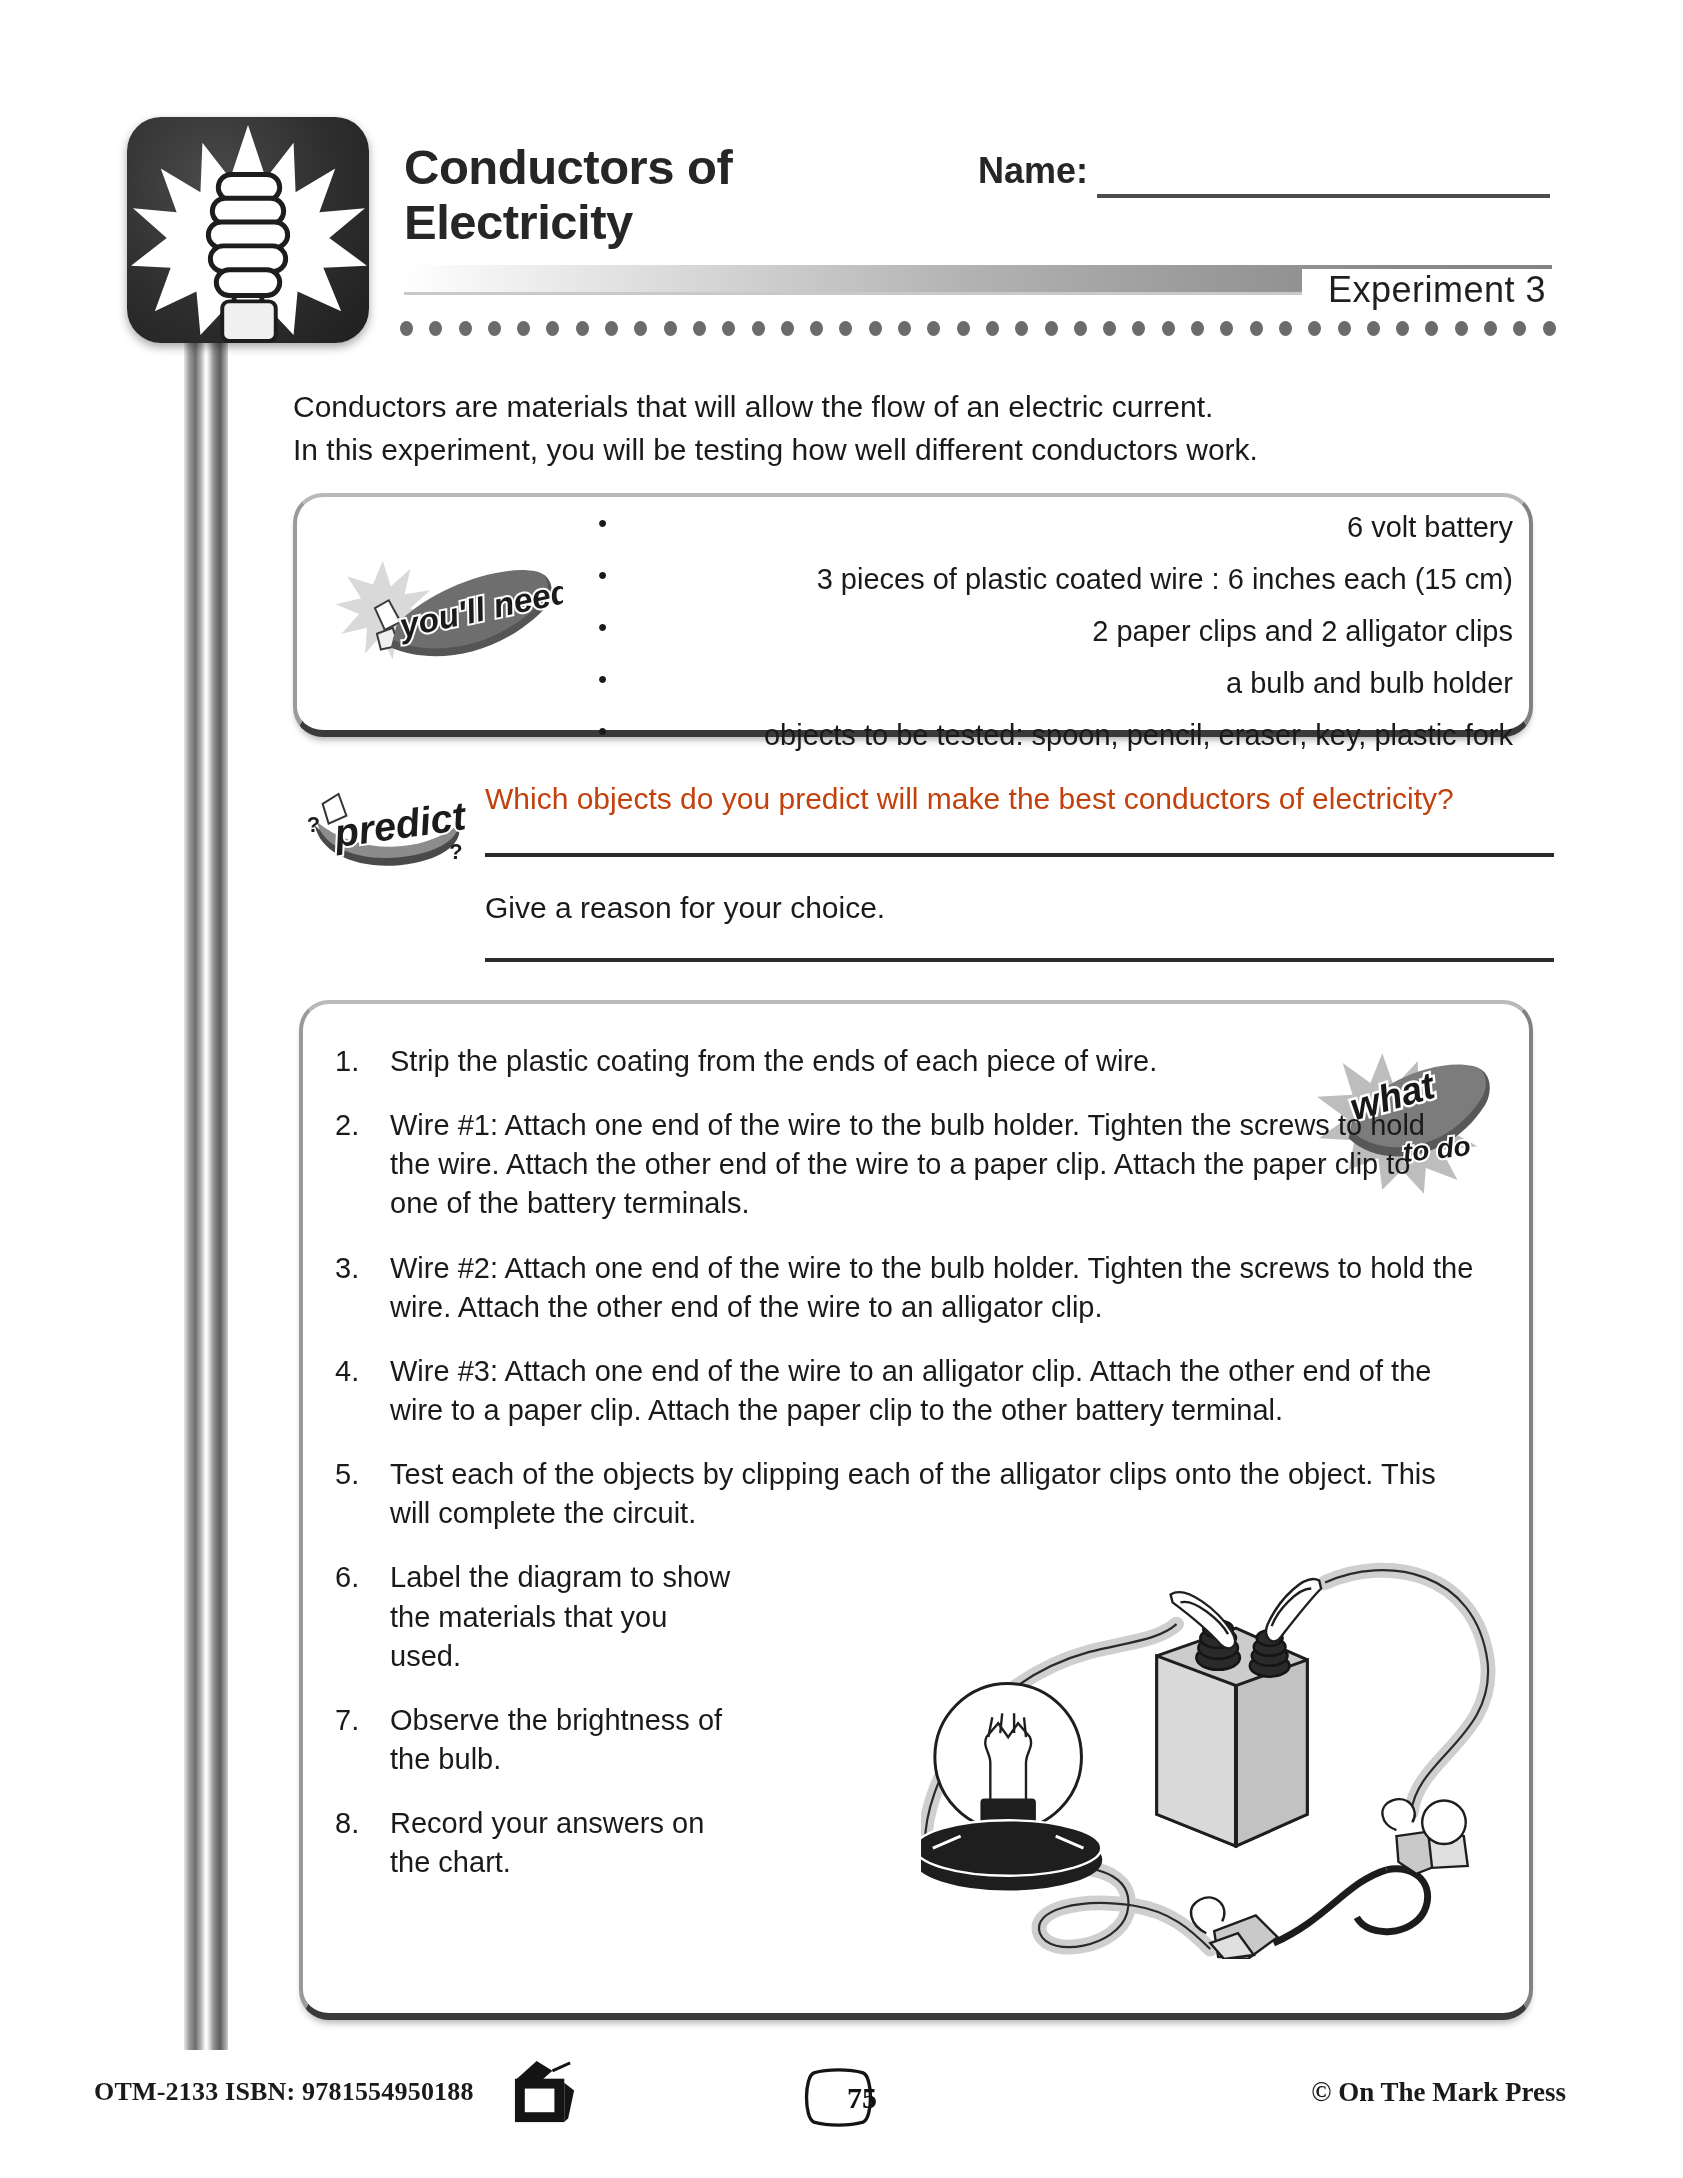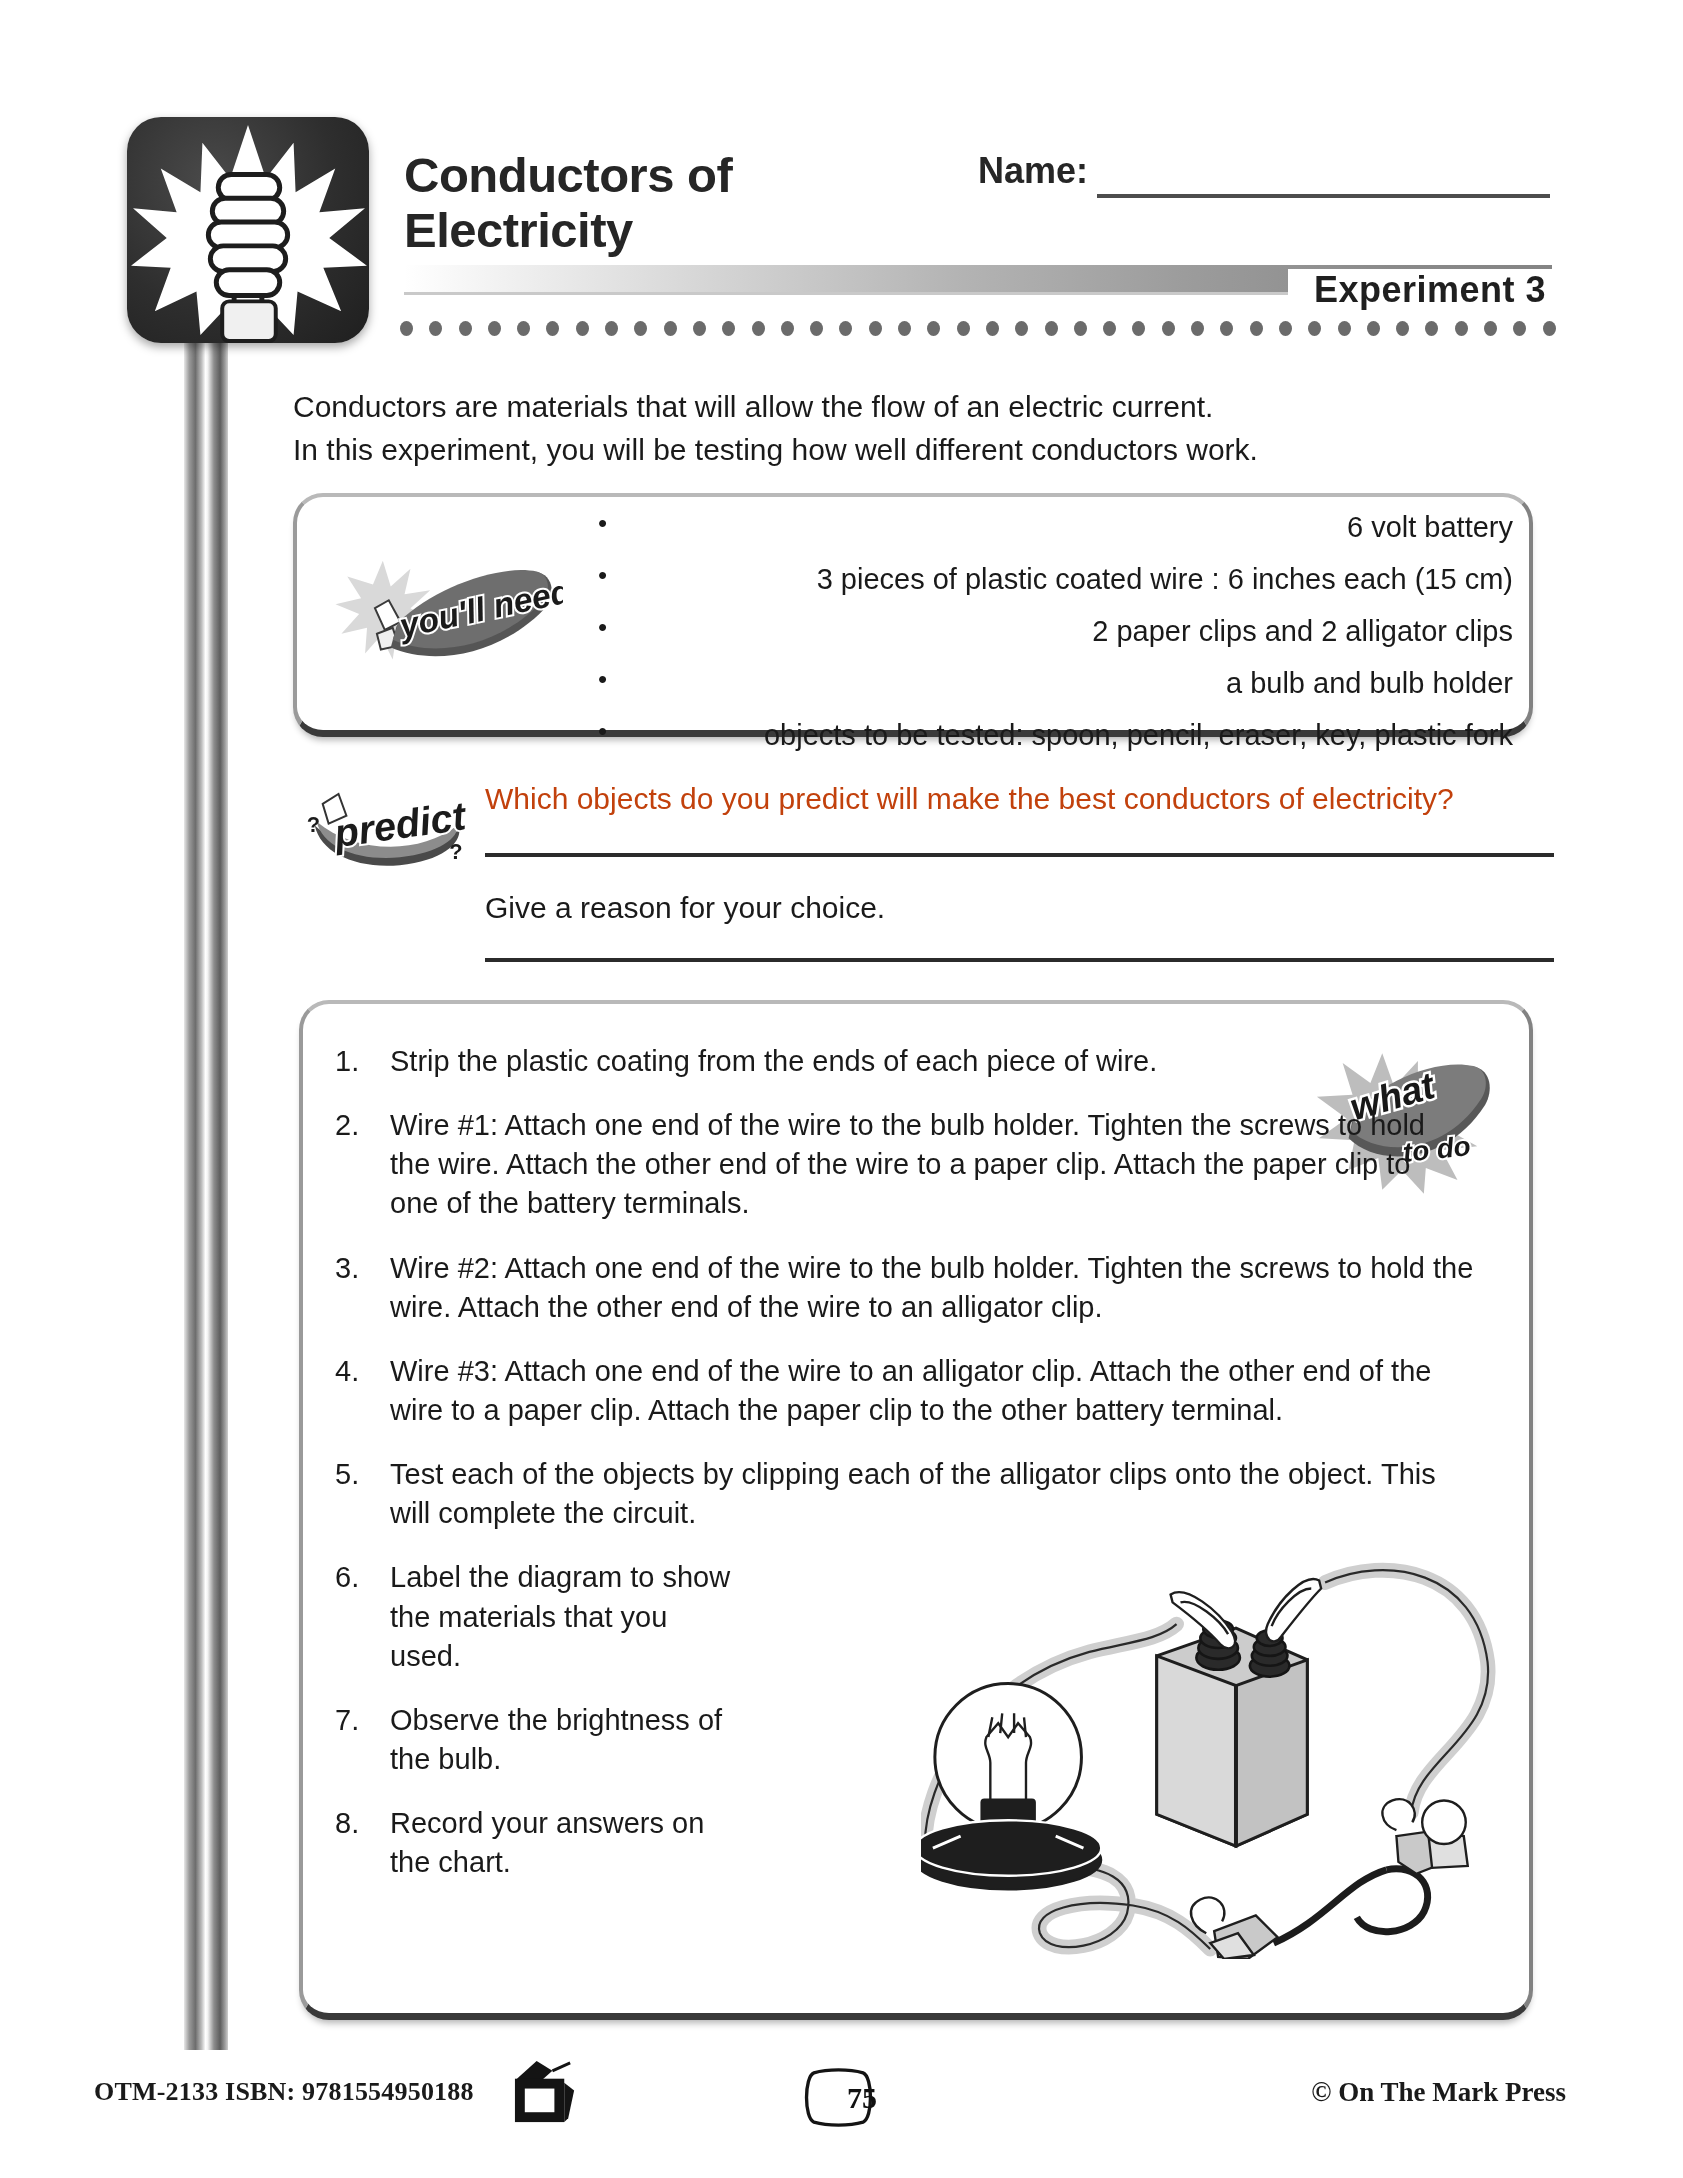--- a/index.html
+++ b/index.html
@@ -28,21 +28,21 @@
     width: 242px; height: 226px;
     background: radial-gradient(ellipse at 35% 28%, #4a4a4a 0%, #2e2e2e 55%, #1f1f1f 100%);
     border-radius: 34px;
     box-shadow: 0 4px 10px rgba(0,0,0,.35);
     overflow: hidden;
   }
   .logo-badge svg { position:absolute; left:0; top:0; }
 
   
   .title {
-    position: absolute; left: 404px; top: 148px;
+    position: absolute; left: 404px; top: 140px;
     width: 515px;
     font-size: 49px; font-weight: bold;
     line-height: 1.12;
     letter-spacing: -0.5px;
     color: #262626;
     font-stretch: condensed;
   }
   .name-label {
     position: absolute; left: 978px; top: 150px;
     font-size: 36px; font-weight: bold; color: #262626;
@@ -54,21 +54,21 @@
   .grad-bar {
     position: absolute; left: 404px; top: 265px;
     width: 1148px; height: 30px;
     background: linear-gradient(to right,
        #ffffff 0%, #f2f2f2 8%, #d6d6d6 26%, #b4b4b4 48%,
        #9c9c9c 68%, #8a8a8a 86%, #848484 100%);
     border-bottom: 3px solid #c9c9c9;
   }
   .exp-label {
     position: absolute; right: 131px; top: 269px;
-    font-size: 36px; font-weight: bold; color: #1f1f1f;
+    font-size: 36px; font-weight: normal; color: #1f1f1f;
     letter-spacing: 0.5px;
     z-index: 4;
     background: #fff; padding: 0 6px 0 26px;
   }
   .dotrow {
     position: absolute; left: 400px; top: 319px;
     width: 1156px; height: 18px;
     display: flex; justify-content: space-between; align-items: center;
   }
   .dotrow i {

